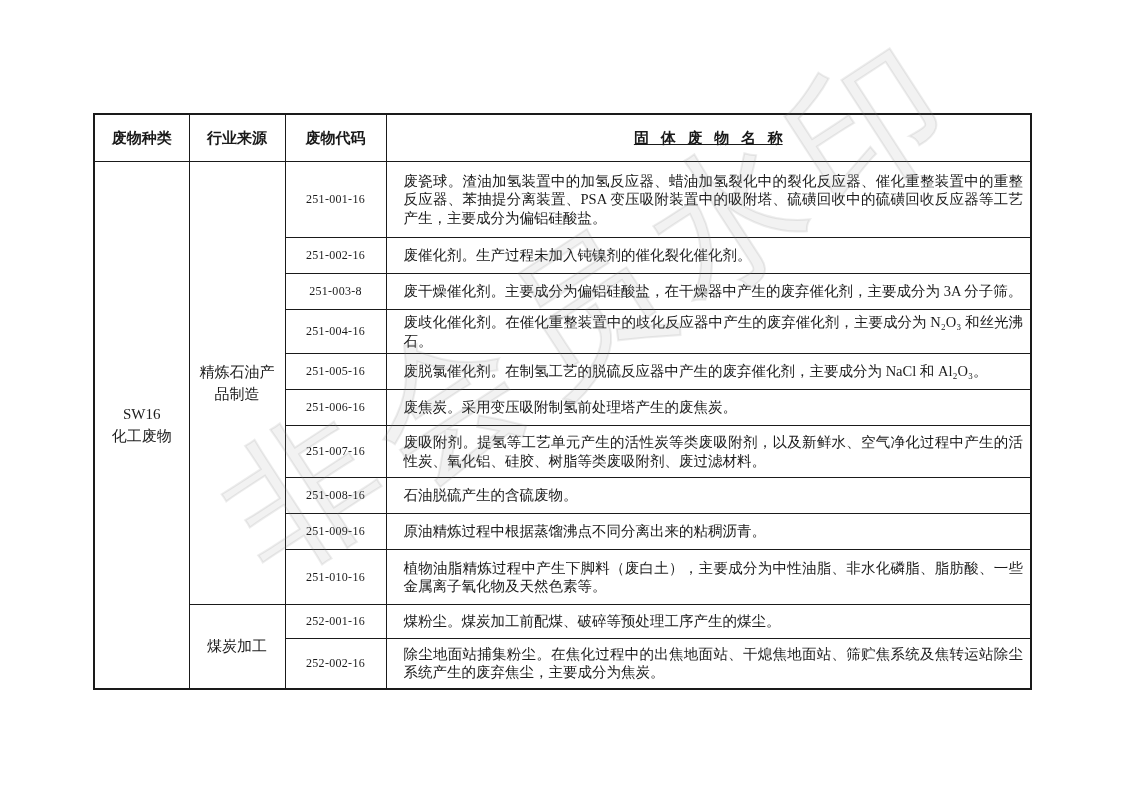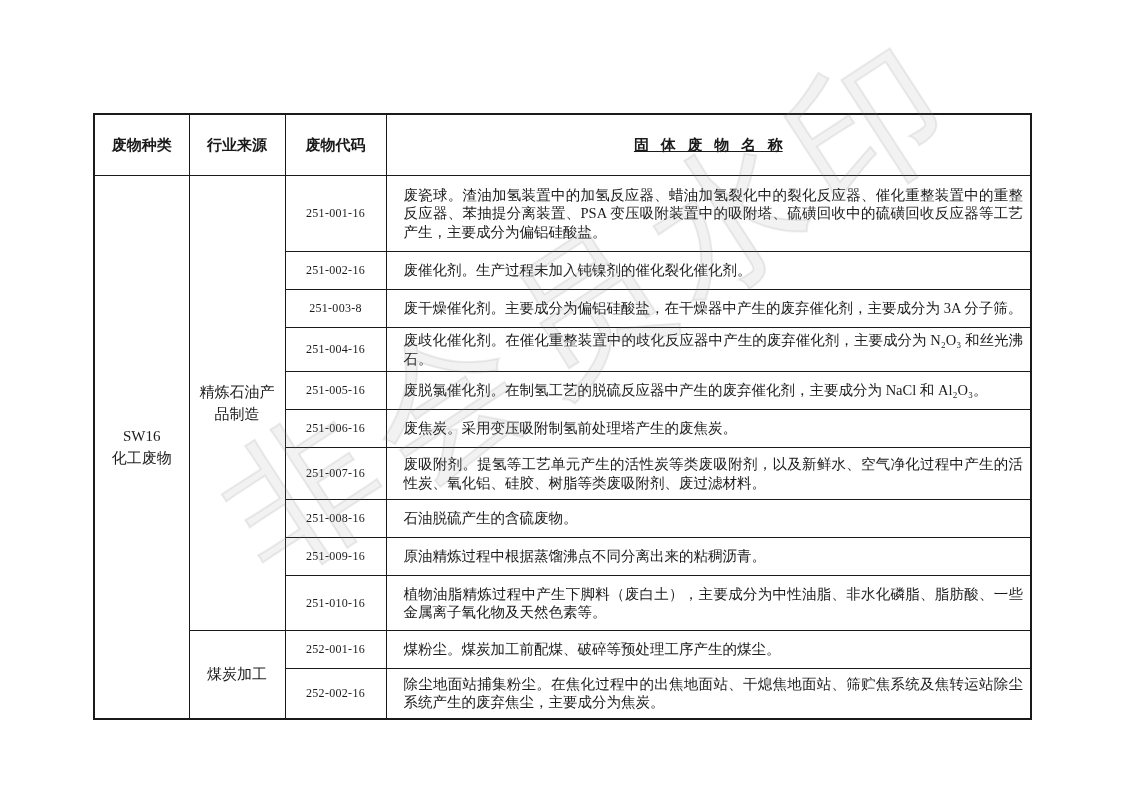--- a/index.html
+++ b/index.html
@@ -9,21 +9,21 @@
     color:#1a1a1a;
   }
   .page{position:relative;width:1123px;height:794px;overflow:hidden;background:#fff;}
 
   table.waste-table{
     position:absolute;left:93px;top:113px;width:937px;
     border-collapse:collapse;table-layout:fixed;
     border:2px solid #1a1a1a;
   }
   col.c1{width:95px;} col.c2{width:96px;} col.c3{width:101px;} col.c4{width:645px;}
-  th,td{border:1px solid #1a1a1a;vertical-align:middle;padding:11px;}
+  th,td{border:1px solid #1a1a1a;vertical-align:middle;padding:4px;}
   th{font-weight:bold;font-size:15px;height:38px;text-align:center;}
   th.name-h{word-spacing:8px;text-decoration:underline;}
 
   td.c-type,td.c-src{text-align:center;font-size:15px;line-height:22px;padding:2px 3px;}
   td.c-code{
     text-align:center;font-size:12px;letter-spacing:0.3px;
     font-family:"Liberation Serif","DejaVu Serif",serif;white-space:nowrap;
   }
   td.c-name{
     font-size:14.5px;line-height:18.6px;text-align:justify;

